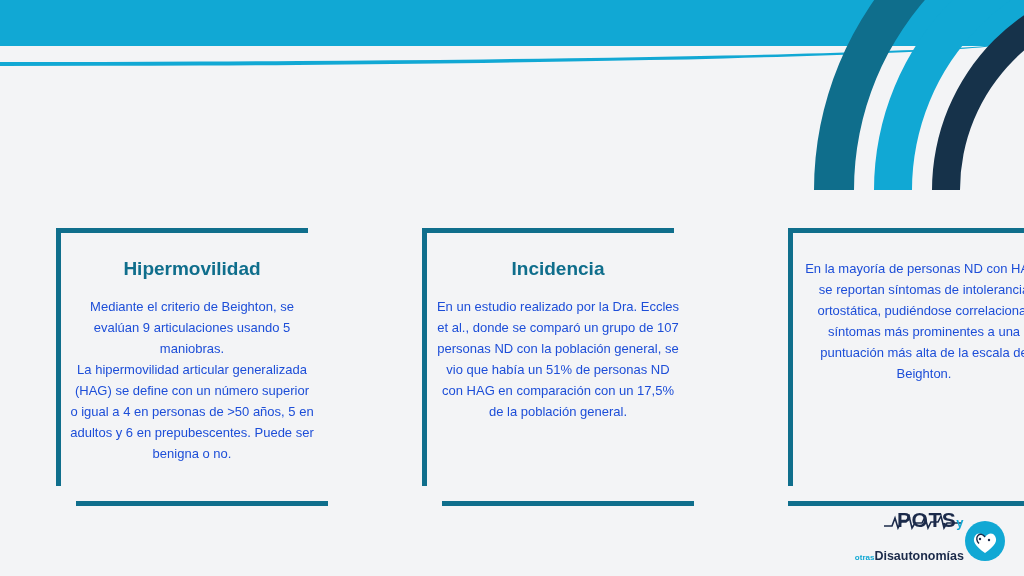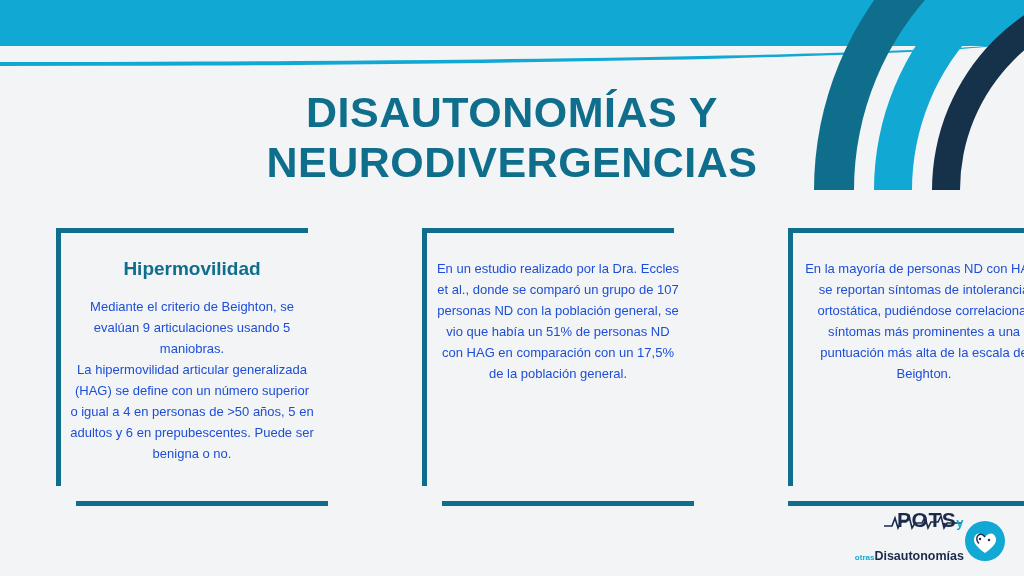--- a/index.html
+++ b/index.html
@@ -192,41 +192,38 @@
     <path d="M330 60 A270 270 0 0 0 60 330 L98 330 A232 232 0 0 1 330 98 Z" fill="#11a8d4"></path>
     <path d="M330 118 A212 212 0 0 0 118 330 L146 330 A184 184 0 0 1 330 146 Z" fill="#16324a"></path>
   </svg>
 
   <svg class="corner-bl" viewBox="0 0 360 360">
     <path d="M0 0 A360 360 0 0 0 360 360 L360 316 A316 316 0 0 1 44 0 Z" fill="#0f6e8c"></path>
     <path d="M0 66 A294 294 0 0 0 294 360 L256 360 A256 256 0 0 1 0 104 Z" fill="#11a8d4"></path>
     <path d="M0 132 A228 228 0 0 0 228 360 L198 360 A198 198 0 0 1 0 162 Z" fill="#16324a"></path>
   </svg>
 
-  <div class="title-wrap">
-    <div class="title">DISAUTONOMÍAS Y</div>
-    <div class="title">NEURODIVERGENCIAS</div>
-  </div>
 
   <div class="cards">
 
     <div class="card">
       <span class="brk brk-top" style="width:252px;"></span>
       <span class="brk brk-left" style="height:258px;"></span>
       <span class="brk brk-bottom" style="left:20px; width:252px;"></span>
       <span class="brk brk-right" style="right:0; height:0;"></span>
       <div class="card-title">Hipermovilidad</div>
       <div class="card-body">Mediante el criterio de Beighton, se evalúan 9 articulaciones usando 5 maniobras.
 La hipermovilidad articular generalizada (HAG) se define con un número superior o igual a 4 en personas de &gt;50 años, 5 en adultos y 6 en prepubescentes. Puede ser benigna o no.</div>
     </div>
 
     <div class="card">
       <span class="brk brk-top" style="width:252px;"></span>
       <span class="brk brk-left" style="height:258px;"></span>
       <span class="brk brk-bottom" style="left:20px; width:252px;"></span>
+      <div class="card-title">Incidencia</div>
       <div class="card-body">En un estudio realizado por la Dra. Eccles et al.,  donde se comparó un grupo de 107 personas ND con la población general, se vio que había un 51% de personas ND con HAG en comparación con un 17,5% de la población general.</div>
     </div>
 
     <div class="card">
       <span class="brk brk-top" style="width:272px;"></span>
       <span class="brk brk-left" style="height:258px;"></span>
       <span class="brk brk-right" style="right:0; height:258px; top:0;"></span>
       <span class="brk brk-bottom" style="left:0; width:272px;"></span>
       <div class="card-body">En la mayoría de personas ND con HAG, se reportan síntomas de intolerancia ortostática, pudiéndose correlacionar síntomas más prominentes a una puntuación más alta de la escala de Beighton.</div>
     </div>

